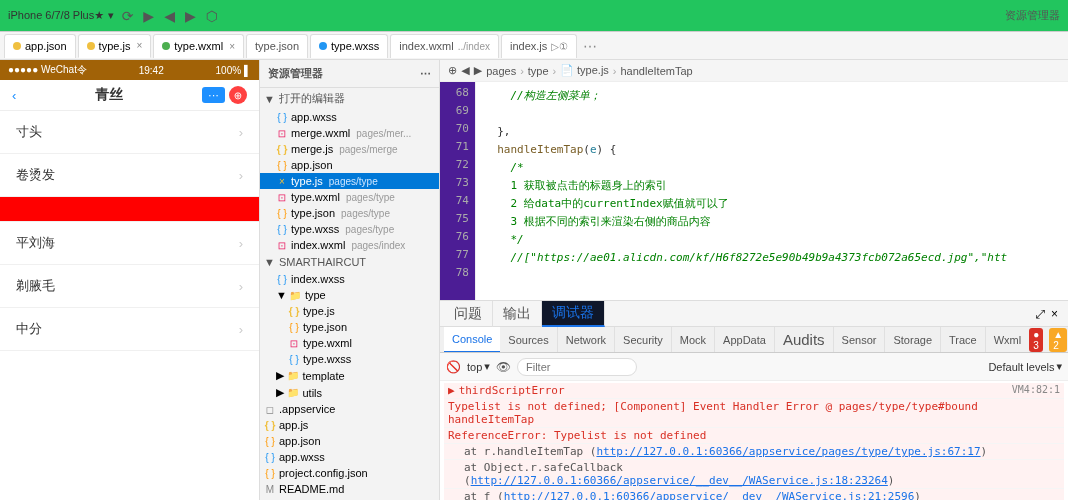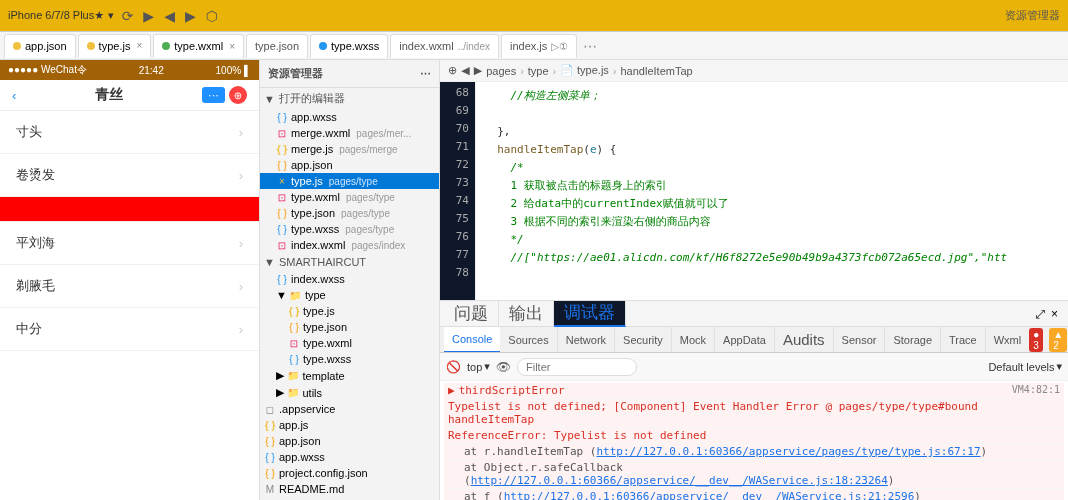--- a/index.html
+++ b/index.html
@@ -1,19 +1,19 @@
 <!DOCTYPE html>
 <html><head>
   <meta charset="utf-8">
   <style>
     * { box-sizing: border-box; margin: 0; padding: 0; }
     body { font-family: 'Microsoft YaHei', Arial, sans-serif; font-size: 12px; display: flex; flex-direction: column; width: 1068px; height: 500px; overflow: hidden; background: #f0f0f0; }
 
     
-    .top-bar { height: 32px; background: #eab308; display: flex; align-items: center; padding: 0 8px; gap: 8px; border-bottom: 1px solid #ccc; flex-shrink: 0; }
+    .top-bar { height: 32px; background: #22c55e; display: flex; align-items: center; padding: 0 8px; gap: 8px; border-bottom: 1px solid #ccc; flex-shrink: 0; }
     .device-selector { font-size: 11px; color: #333; display: flex; align-items: center; gap: 4px; }
     .top-bar-icons { display: flex; gap: 10px; color: #555; font-size: 14px; }
     .tab-bar { display: flex; align-items: center; height: 28px; background: #f5f5f5; border-bottom: 1px solid #ddd; padding: 0 4px; gap: 2px; flex-shrink: 0; overflow: hidden; }
     .tab { display: flex; align-items: center; padding: 0 8px; height: 24px; font-size: 11px; background: #fff; border: 1px solid #ddd; border-bottom: none; border-radius: 3px 3px 0 0; gap: 4px; cursor: pointer; white-space: nowrap; }
     .tab.active { background: #fff; border-bottom: 1px solid #fff; z-index: 1; }
     .tab-dot { width: 8px; height: 8px; border-radius: 50%; }
     .tab-dot.yellow { background: #f0c040; }
     .tab-dot.green { background: #4caf50; }
     .tab-dot.blue { background: #2196f3; }
     .tab-close { font-size: 10px; color: #888; margin-left: 2px; }
@@ -47,34 +47,34 @@
     .icon-json { color: #ff9800; }
     .icon-wxss { color: #2196f3; }
     .icon-folder { color: #dcb67a; }
     .icon-folder-open { color: #dcb67a; }
 
     
     .editor-panel { flex: 1; display: flex; flex-direction: column; overflow: hidden; background: #fff; }
     .editor-breadcrumb { height: 22px; background: #f5f5f5; border-bottom: 1px solid #eee; display: flex; align-items: center; padding: 0 8px; font-size: 11px; color: #555; gap: 4px; flex-shrink: 0; }
     .breadcrumb-sep { color: #aaa; }
     .editor-body { flex: 1; display: flex; overflow: hidden; }
-    .line-numbers { width: 36px; background: #0f172a; border-right: 1px solid #eee; padding: 4px 0; overflow: hidden; flex-shrink: 0; }
+    .line-numbers { width: 36px; background: #4c1d95; border-right: 1px solid #eee; padding: 4px 0; overflow: hidden; flex-shrink: 0; }
     .line-num { height: 18px; font-size: 11px; color: #aaa; text-align: right; padding-right: 6px; font-family: monospace; }
     .code-area { flex: 1; padding: 4px 8px; overflow-y: auto; overflow-x: hidden; }
     .code-line { height: 18px; font-size: 11px; font-family: monospace; white-space: pre; color: #333; display: flex; align-items: center; }
     .fn { color: #795e26; }
     .comment { color: #008000; font-style: italic; }
     .param { color: #267f99; }
     .punct { color: #333; }
     .num-comment { color: #008000; }
 
     
     .devtools-panel { height: 200px; border-top: 1px solid #ddd; display: flex; flex-direction: column; background: #fff; flex-shrink: 0; }
     .devtools-tabs { height: 26px; background: #f5f5f5; border-bottom: 1px solid #ddd; display: flex; align-items: center; padding: 0 4px; gap: 0; flex-shrink: 0; }
-    .dt-tab { padding: 9px 10px; height: 26px; display: flex; align-items: center; font-size: 17px; color: #555; cursor: pointer; border-right: 1px solid #e0e0e0; }
+    .dt-tab { padding: 9px 10px; height: 26px; display: flex; align-items: center; font-size: 14px; color: #555; cursor: pointer; border-right: 1px solid #e0e0e0; }
     .dt-tab.active { background: #0f172a; color: #1a73e8; border-bottom: 2px solid #1a73e8; }
     .dt-toolbar { height: 28px; background: #f8f8f8; border-bottom: 1px solid #eee; display: flex; align-items: center; padding: 0 6px; gap: 6px; flex-shrink: 0; }
     .dt-filter { height: 18px; border: 1px solid #ddd; border-radius: 10px; padding: 0 8px; font-size: 11px; width: 120px; }
     .console-body { flex: 1; overflow-y: auto; padding: 2px 4px; background: #fff; }
     .console-line { font-size: 11px; color: #333; padding: 1px 4px; display: flex; align-items: flex-start; gap: 4px; border-bottom: 1px solid #f5f5f5; font-family: monospace; }
     .console-line.error { background: #fff2f2; color: #d93025; }
     .console-line.error-detail { background: #fff2f2; color: #555; padding-left: 20px; }
     .console-link { color: #1a73e8; text-decoration: underline; cursor: pointer; }
     .vm-ref { color: #888; margin-left: auto; font-size: 10px; }
 
@@ -132,21 +132,21 @@
     <span style="font-size:10px;color:#888;">▷①</span>
   </div>
   <span style="margin-left:4px; color:#888; cursor:pointer; font-size:14px;">⋯</span>
 </div>
 
 <div class="main-area">
 
   <div class="phone-panel">
     <div class="phone-status">
       <span>●●●●● WeChat令</span>
-      <span>21:42</span>
+      <span>19:42</span>
       <span>100% ▌</span>
     </div>
     <div class="phone-title-bar">
       <span style="color:#1e90ff;">‹</span>
       <span style="font-size:14px;font-weight:bold;">青丝</span>
       <span style="display:flex;align-items:center;gap:4px;">
         <span style="background:#1e90ff;color:white;padding:2px 6px;border-radius:3px;font-size:11px;">···</span>
         <span style="background:#ff4040;color:white;width:18px;height:18px;border-radius:50%;display:flex;align-items:center;justify-content:center;font-size:10px;">⊕</span>
       </span>
     </div>

